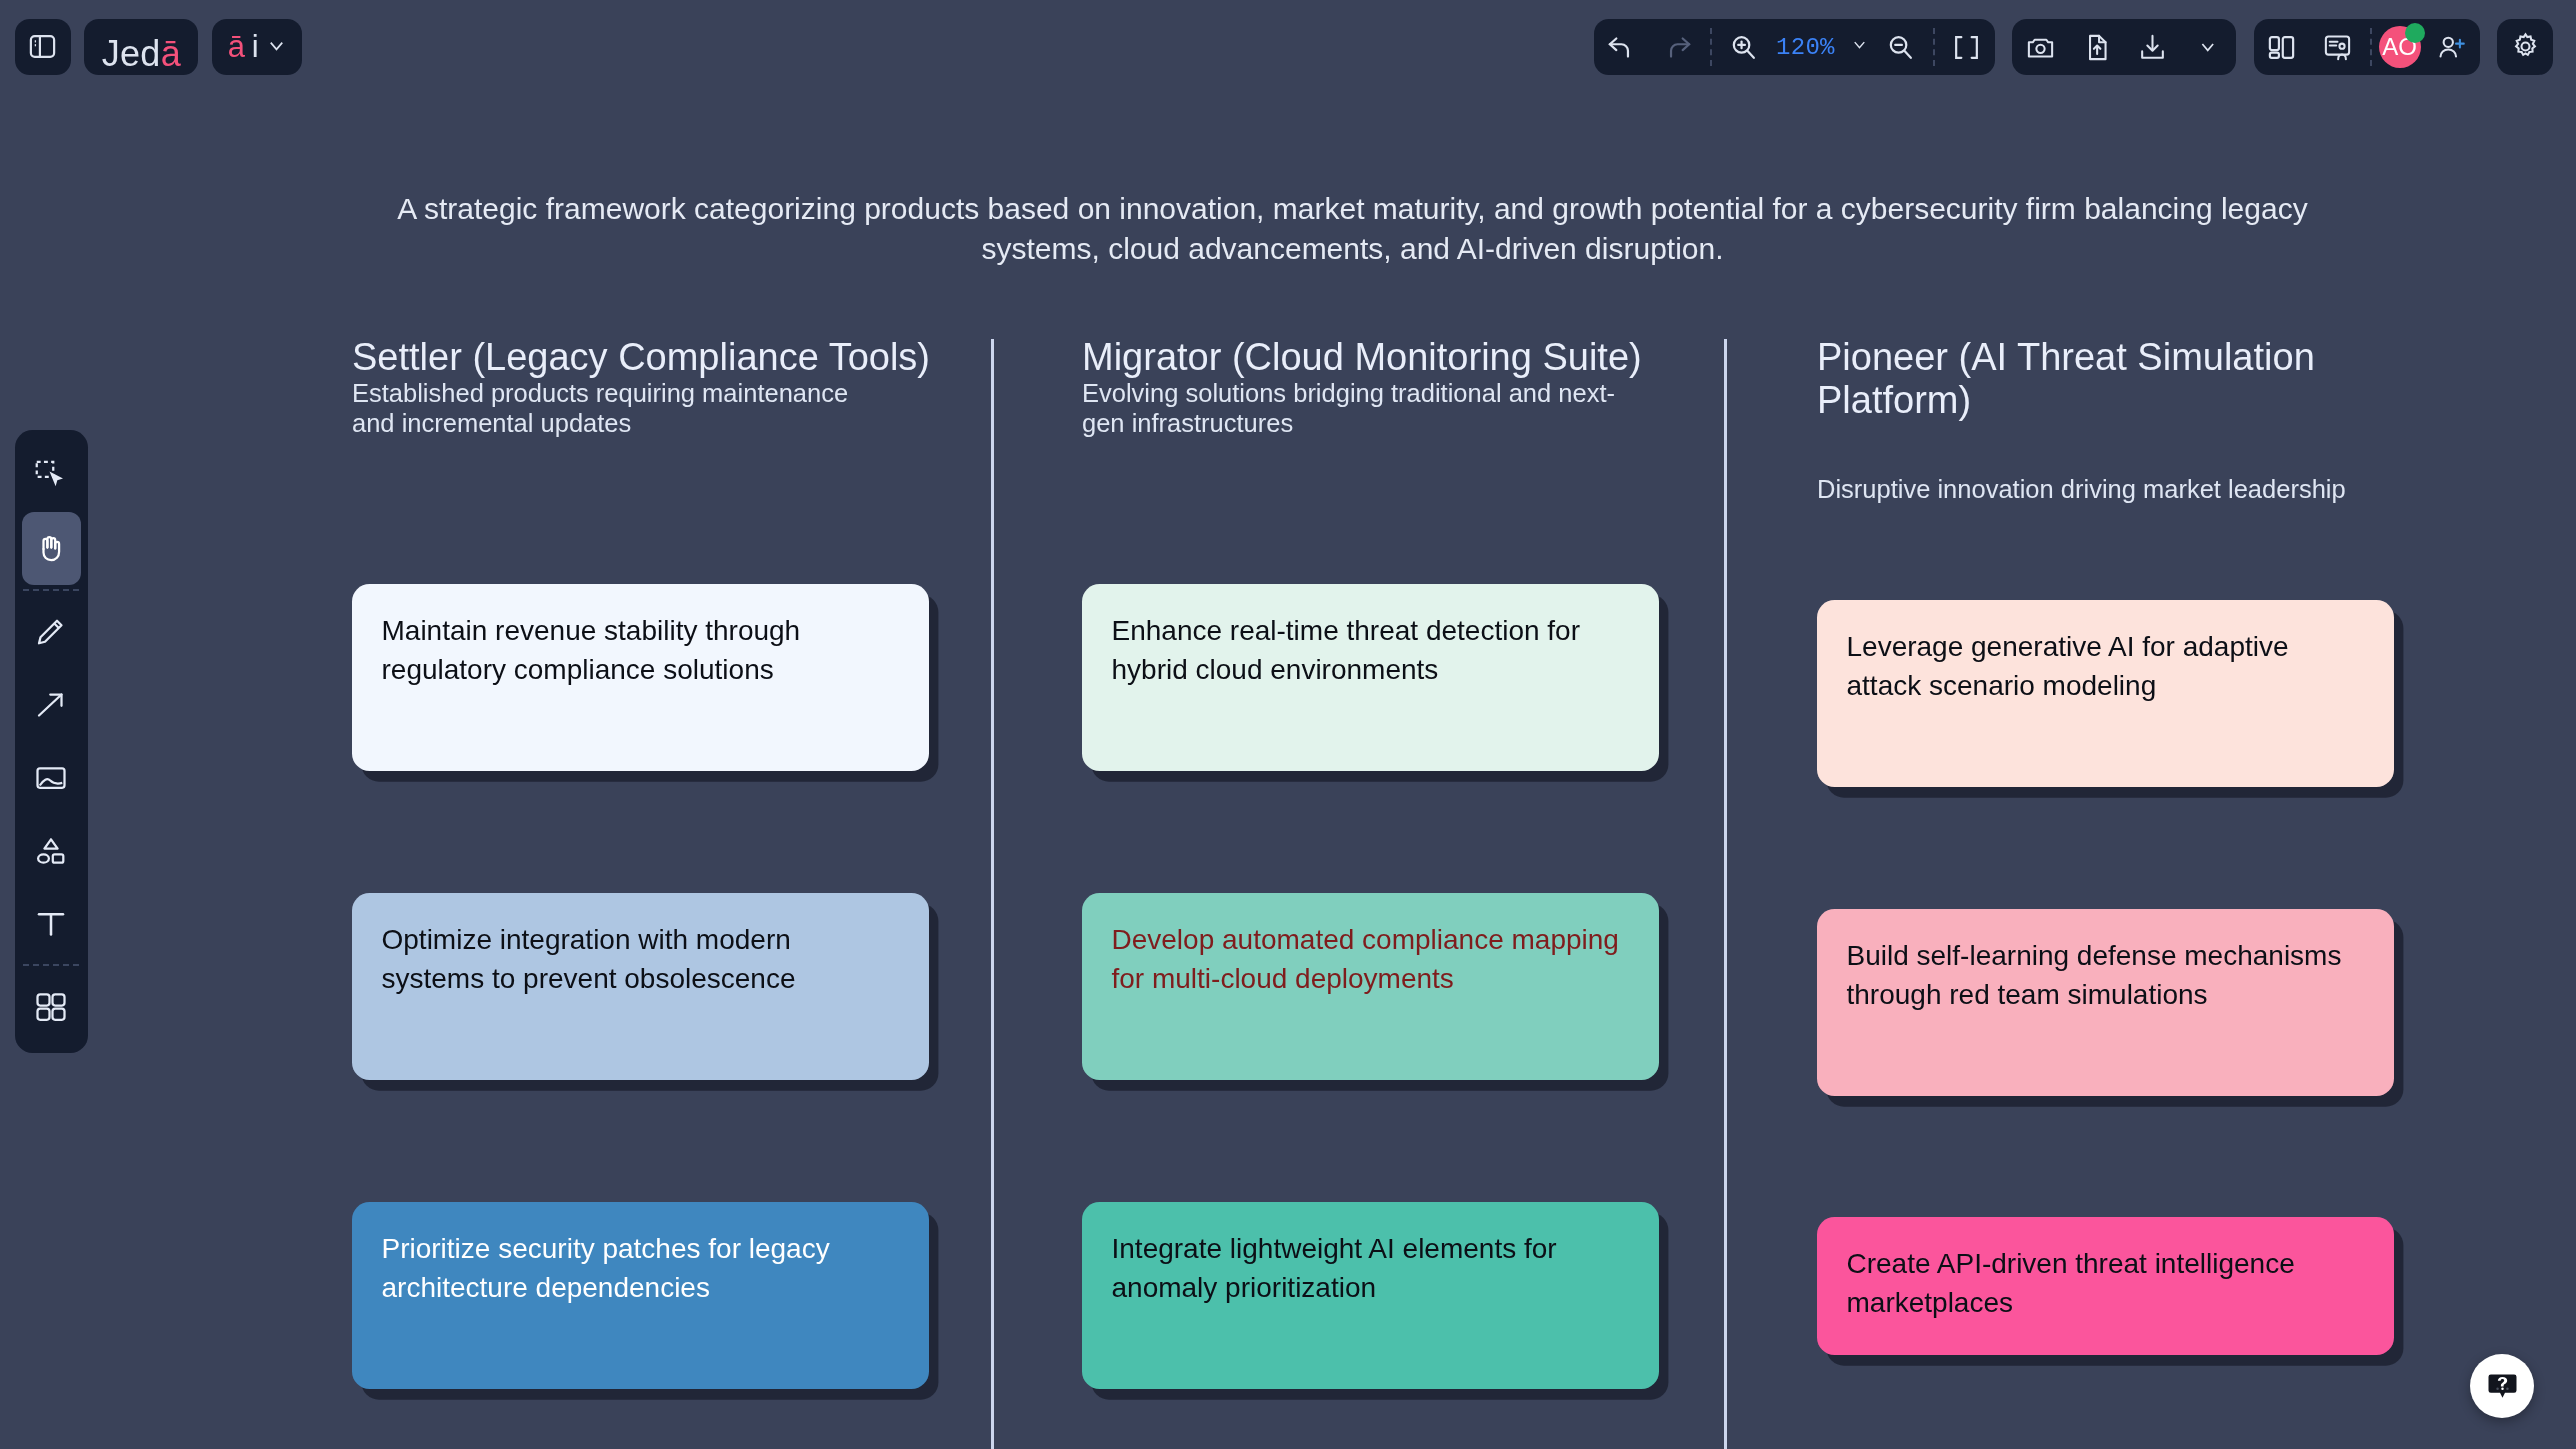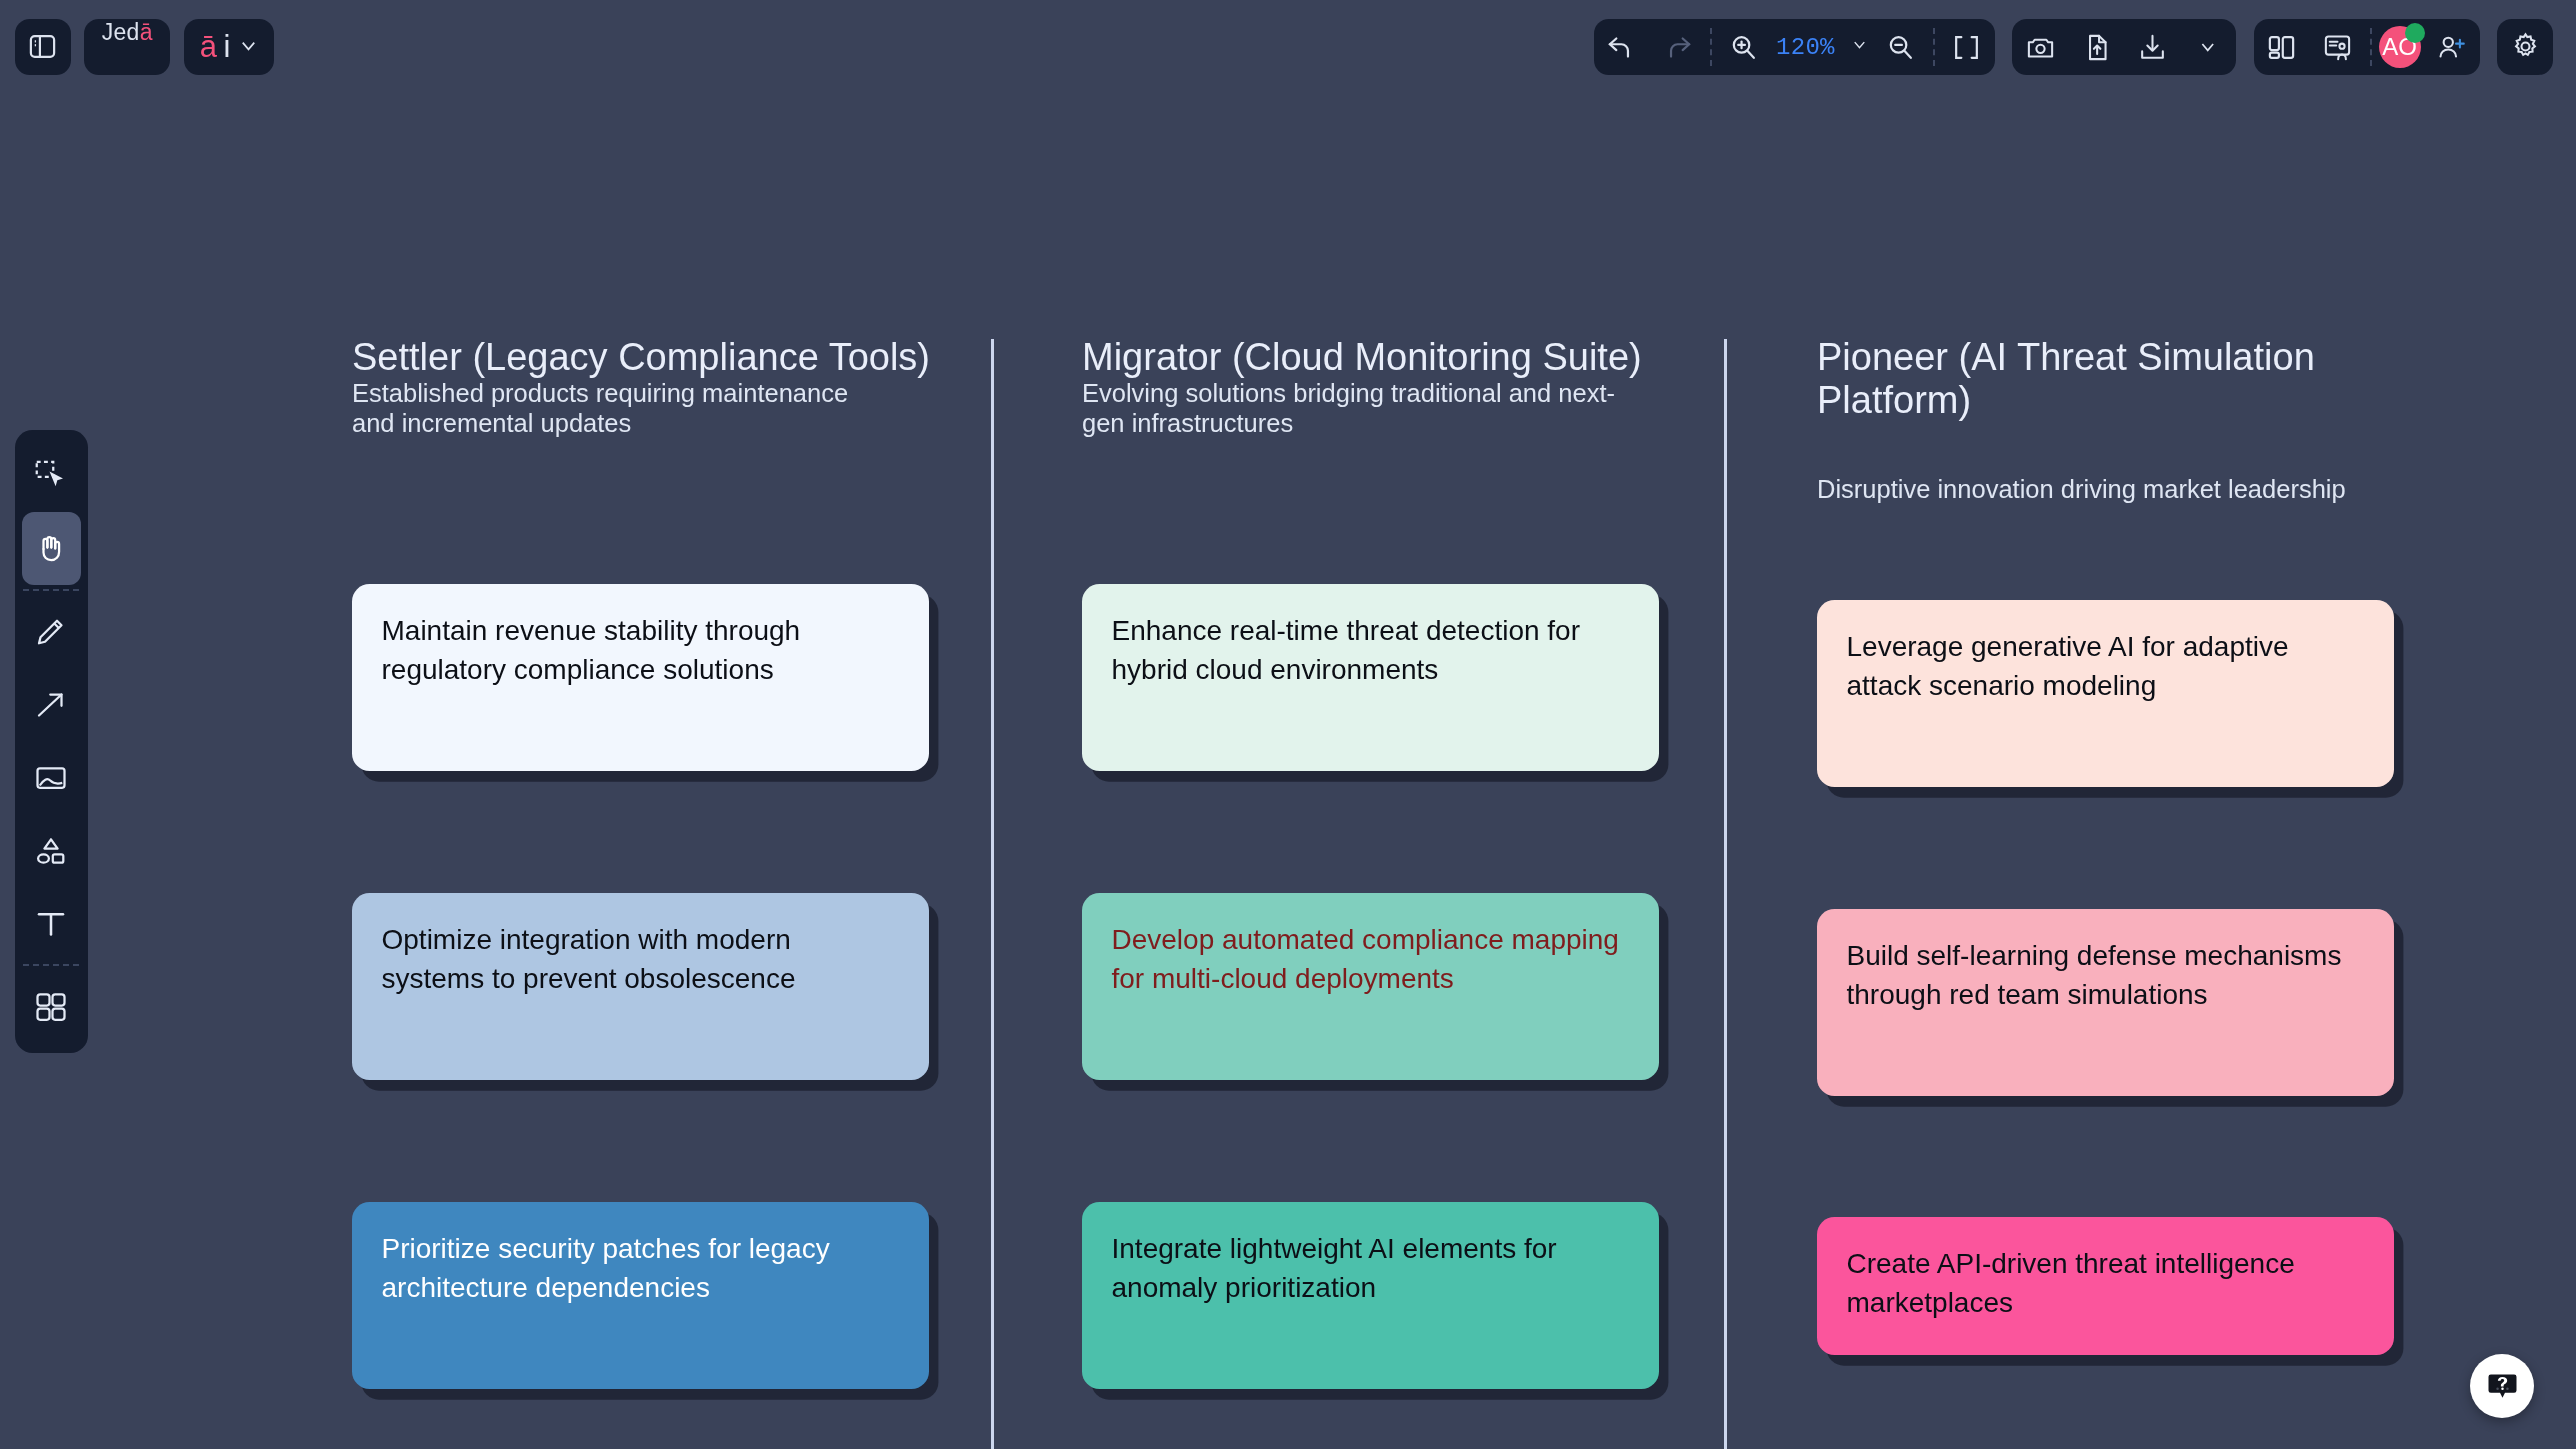--- a/index.html
+++ b/index.html
@@ -33,22 +33,22 @@
   }
   .sq-btn {
     width: 56px; height: 56px;
     background: #141c2e; border-radius: 14.8px;
     display: flex; align-items: center; justify-content: center;
     cursor: pointer;
   }
   .logo-pill {
     background: #141c2e; border-radius: 14.8px;
     height: 56px; padding: 0 17.5px;
-    display: flex; align-items: flex-start;
-    font-size: 23px; color: #dde3ef; letter-spacing: 0.3px;
+    display: flex; align-items: flex-end;
+    font-size: 36px; color: #dde3ef; letter-spacing: 0.3px;
     cursor: pointer;
   }
   .logo-pill .accent { color: #f4517b; }
   .ai-pill {
     background: #141c2e; border-radius: 14.8px;
     height: 56px; padding: 0 13.4px 0 16px;
     display: flex; align-items: center; gap: 6.7px;
     font-size: 31px; color: #dde3ef;
     cursor: pointer;
   }
@@ -368,20 +368,21 @@
     <svg width="36" height="36" viewBox="0 0 24 24" fill="none" stroke="#e4eaf6" stroke-width="1.5">
       <rect x="3" y="3.5" width="8" height="7.5" rx="1.8"></rect>
         <rect x="13" y="3.5" width="8" height="7.5" rx="1.8"></rect>
       <rect x="3" y="13" width="8" height="7.5" rx="1.8"></rect>
         <rect x="13" y="13" width="8" height="7.5" rx="1.8"></rect>
     </svg>
   </div>
 </div>
 
 <div class="canvas">
+  <div class="subtitle">A strategic framework categorizing products based on innovation, market maturity, and growth potential for a cybersecurity firm balancing legacy systems, cloud advancements, and AI-driven disruption.</div>
 
   <div class="divider" id="div1"></div>
   <div class="divider" id="div2"></div>
 
   <div class="column" id="col0">
     <div class="col-head">
       <div class="col-title">Settler (Legacy Compliance Tools)</div>
       <div class="col-desc">Established products requiring maintenance and incremental updates</div>
     </div>
   <div class="card" style="top: 248px; min-height: 187px; background: rgb(242, 247, 254); color: rgb(12, 15, 22);">Maintain revenue stability through regulatory compliance solutions</div>

